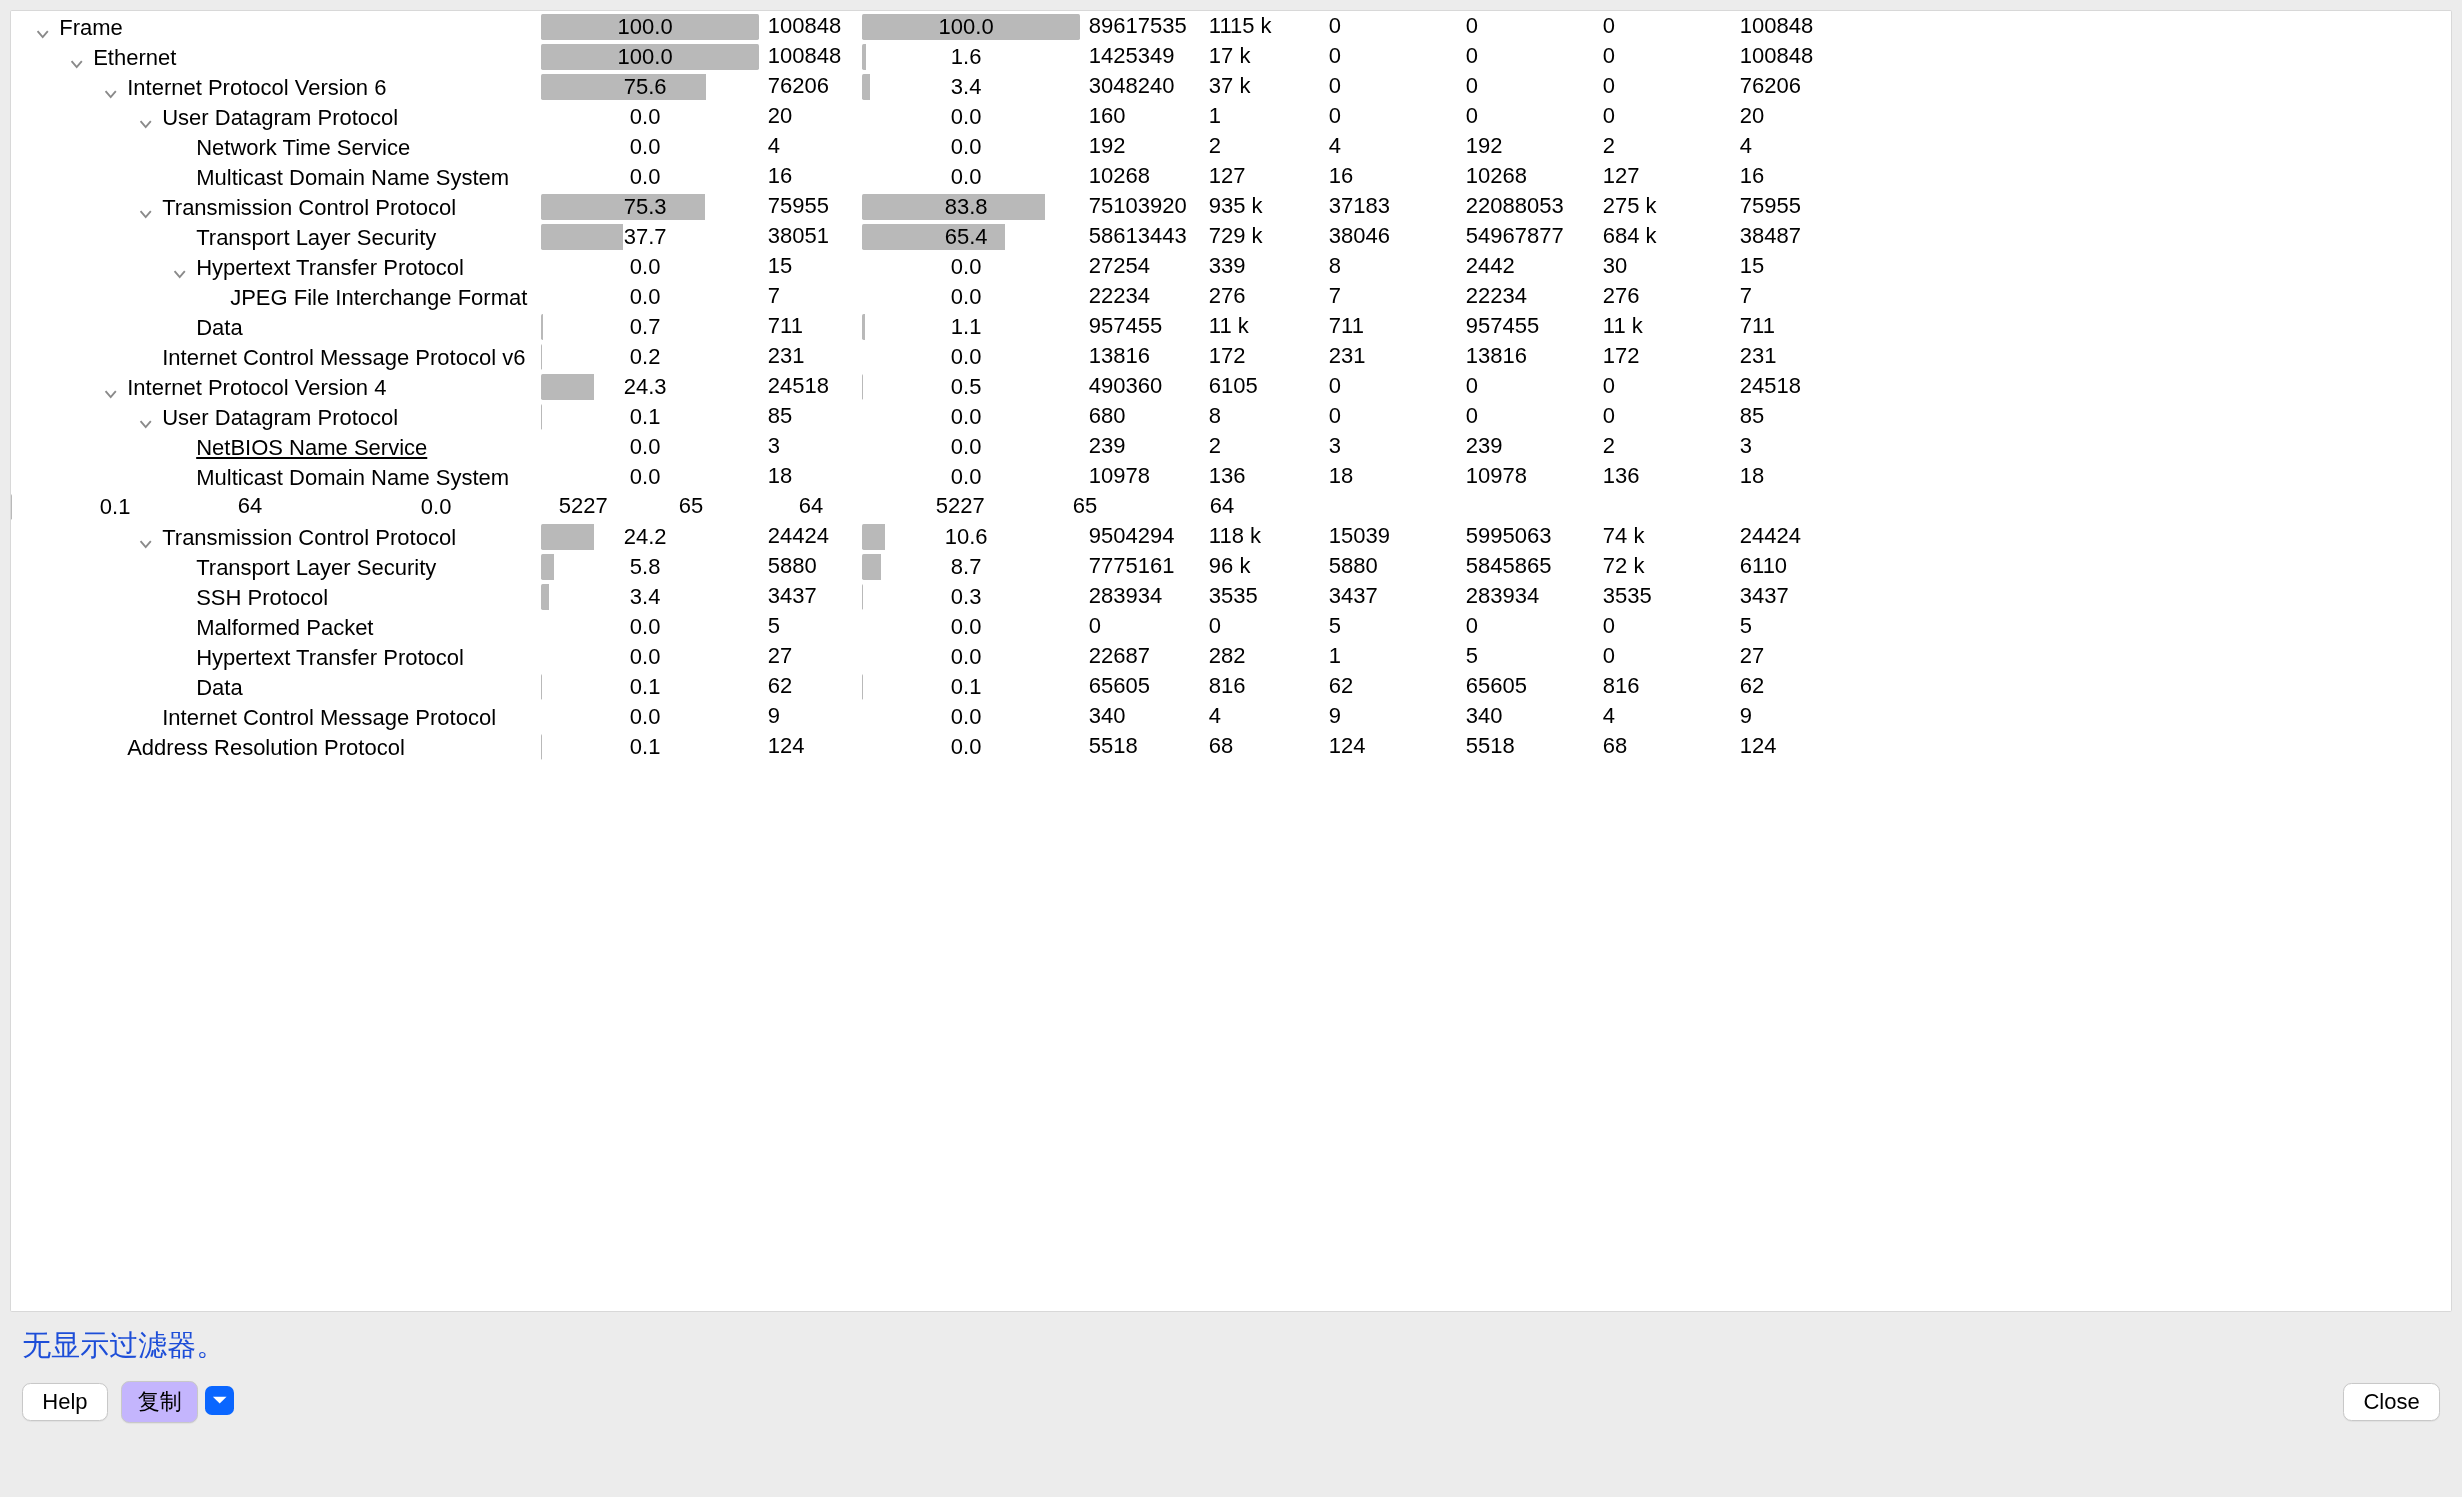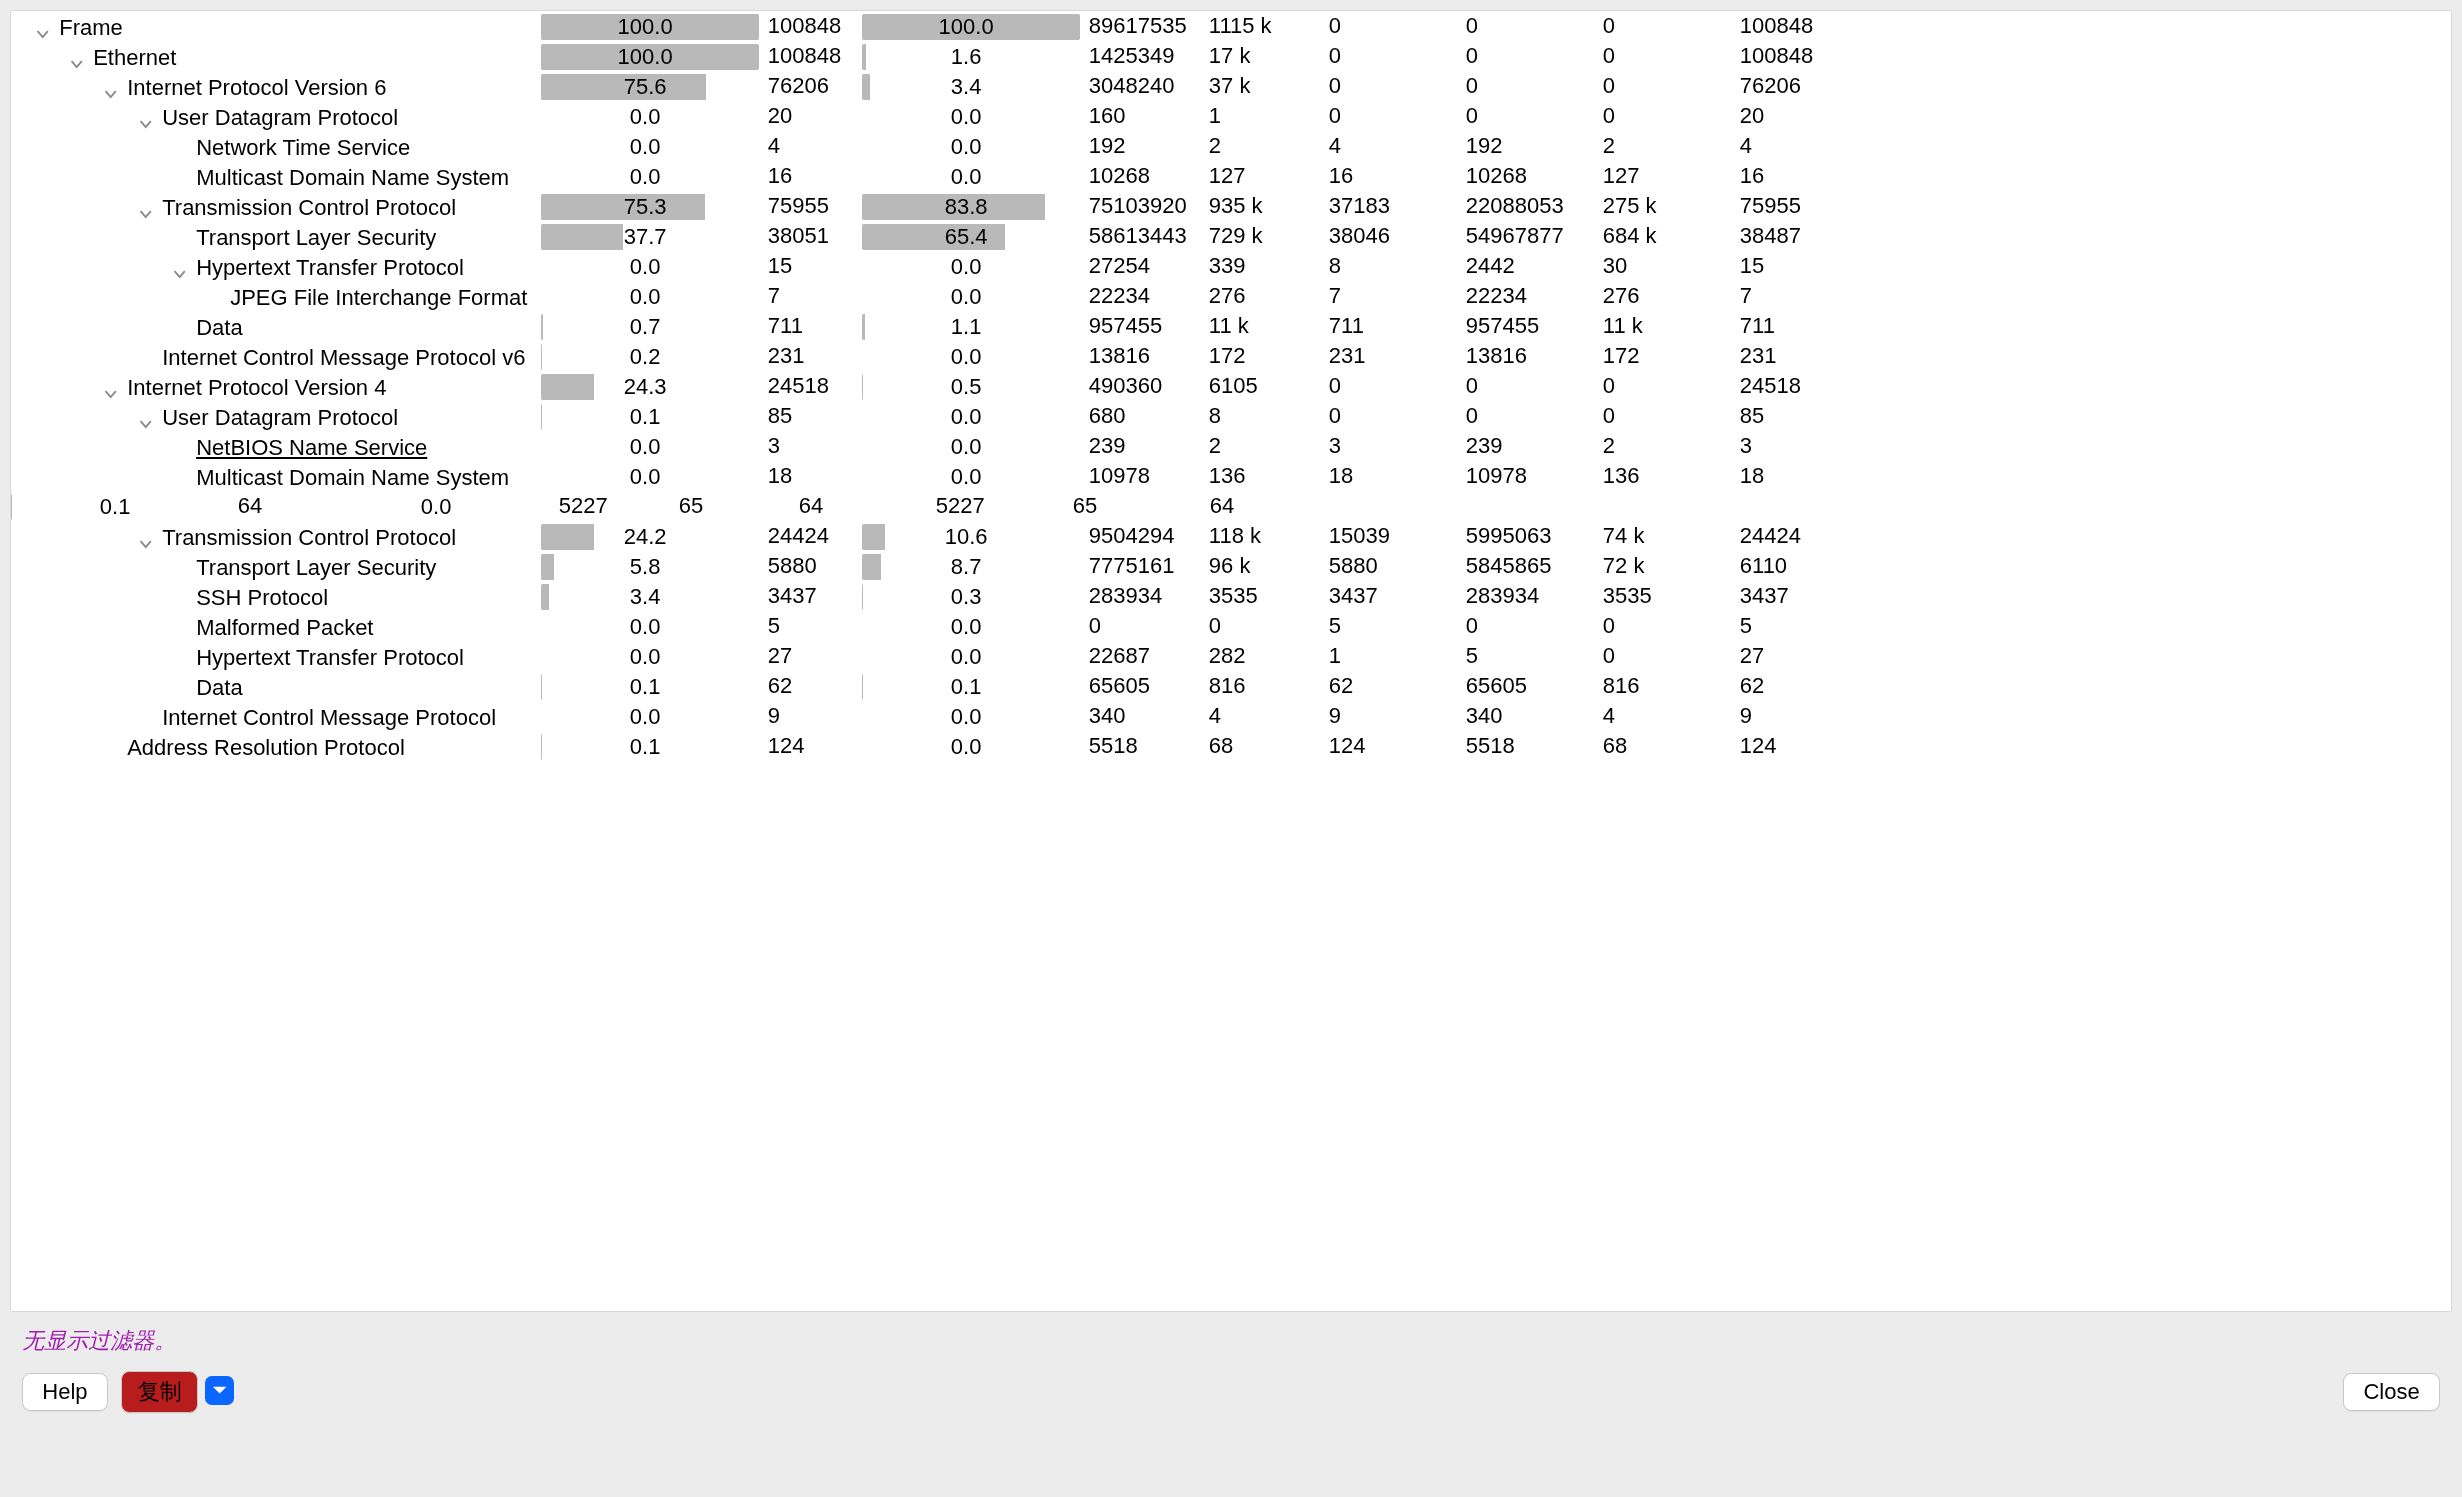--- a/index.html
+++ b/index.html
@@ -126,23 +126,22 @@
   .plain {
     box-sizing: border-box;
     padding: 0 8.5px;
     white-space: nowrap;
     overflow: hidden;
     line-height: 30px;
     font-size: 22px;
   }
   .status-line {
     padding: 13.7px 12px 6.8px 12px;
-    font-style: italic;
-    font-size: 22px;
-    color: #a21caf;
+    font-size: 29px;
+    color: #1d4ed8;
   }
   .button-bar {
     display: flex;
     padding: 8.5px 12px 12px 12px;
     align-items: center;
   }
   .btn {
     background: #fff;
     border: 0.9px solid #c8c8c8;
     border-radius: 8.5px;
@@ -150,21 +149,21 @@
     font-size: 22px;
     box-shadow: 0 0.9px 0.9px rgba(0,0,0,0.05);
     cursor: default;
     margin-right: 13.7px;
   }
   .copy-group {
     display: flex;
     align-items: stretch;
   }
   .copy-btn {
-    background: #b91c1c;
+    background: #c4b5fd;
     border: 0.9px solid #c8c8c8;
     border-radius: 8.5px;
     padding: 5.1px 15.4px;
     font-size: 22px;
     box-shadow: 0 0.9px 0.9px rgba(0,0,0,0.05);
     cursor: default;
   }
   .copy-drop {
     width: 29px;
     height: 29px;

